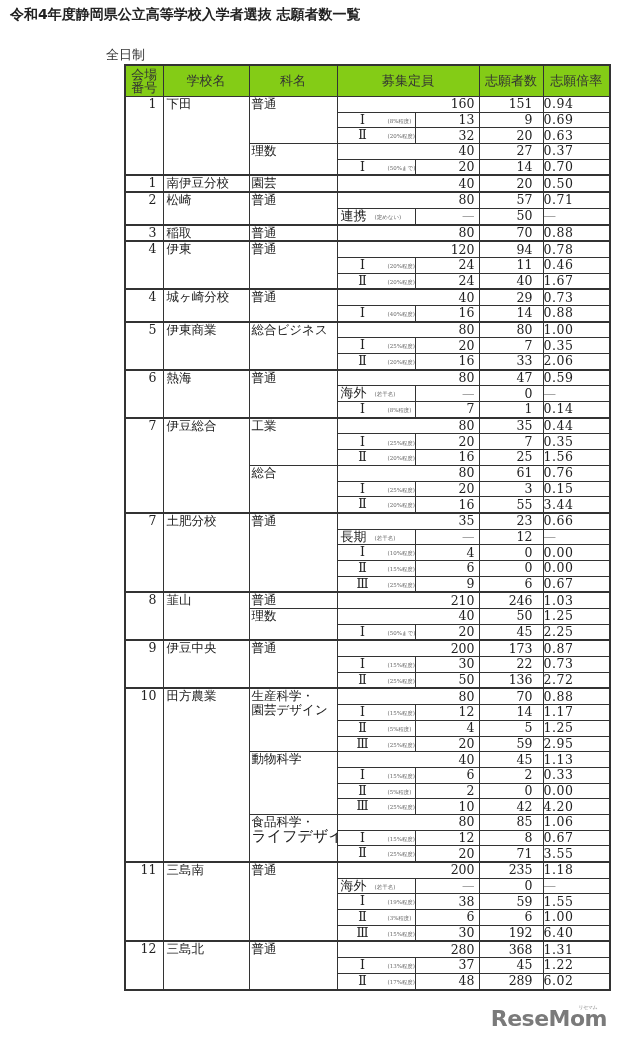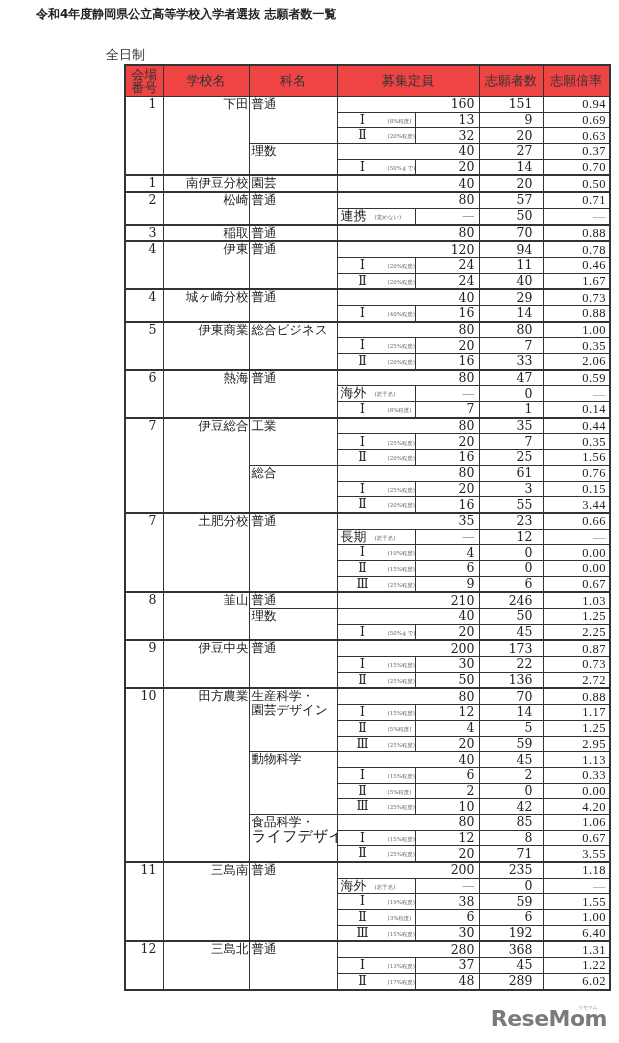--- a/index.html
+++ b/index.html
@@ -1,37 +1,37 @@
 <!DOCTYPE html>
 <html><head>
 <meta charset="utf-8">
 <style>
   html, body { margin:0; padding:0; background:#ffffff; }
   body { width:619px; height:1043px; position:relative; overflow:hidden;
          font-family:"DejaVu Serif","Liberation Serif",serif; color:#222; }
   .title { position:absolute; left:10px; top:6px; font-family:"DejaVu Sans","Liberation Sans",sans-serif;
-           font-size:12px; font-weight:bold; color:#222; letter-spacing:0px; white-space:nowrap;margin-left:26px; }
+           font-size:14px; font-weight:bold; color:#222; letter-spacing:0px; white-space:nowrap; }
   .section { position:absolute; left:106px; top:46px; font-size:13px; font-family:"DejaVu Sans","Liberation Sans",sans-serif; color:#333; }
   table.main { position:absolute; left:124px; top:64px; border-collapse:collapse; table-layout:fixed;
                width:485px; border:2px solid #333; }
   table.main td, table.main th { padding:0; border:1px solid #333; font-weight:normal; overflow:hidden; white-space:nowrap; }
-  table.main th { background:#ef4444; font-size:13px; height:30px; color:#333; text-align:center; vertical-align:middle; }
+  table.main th { background:#84cc16; font-size:13px; height:30px; color:#333; text-align:center; vertical-align:middle; }
   th.hsmall { font-size:10.5px; }
   th.hvenue { font-size:12px; line-height:13px; }
   table.main td { height:14.7px; line-height:14px; font-size:12.5px; }
   td.num-venue { text-align:right; padding-right:6px !important; vertical-align:top; border-bottom:2px solid #333 !important; }
-  td.school { text-align:right; padding-left:3px !important; vertical-align:top; font-size:12.5px; border-bottom:2px solid #333 !important; }
+  td.school { text-align:left; padding-left:3px !important; vertical-align:top; font-size:12.5px; border-bottom:2px solid #333 !important; }
   td.course { text-align:left; padding-left:2px !important; vertical-align:top; font-size:12.5px; }
   td.kind { text-align:left; font-size:12.5px; border-right:1px solid #333; }
   td.kind .roman { display:inline-block; width:50px; text-align:center; font-size:12.5px; }
   td.kind .word { display:inline-block; width:34px; padding-left:3px; font-size:13px; }
   td.kind .note { font-size:5.5px; color:#666; vertical-align:middle; }
   td.val { text-align:right; padding-right:4px !important; }
   td.applicants { text-align:right; padding-right:10px !important; }
-  td.ratio { text-align:right; padding-right:3px !important; letter-spacing:0.5px;font-family:Liberation Serif, serif; }
+  td.ratio { text-align:left; padding-right:3px !important; letter-spacing:0.5px; }
   .brand { position:absolute; right:12px; top:1006px; font-family:"DejaVu Sans","Liberation Sans",sans-serif;
            font-weight:bold; font-size:22px; color:#7a7a7a; letter-spacing:-0.5px; }
   .brand small { font-size:5px; position:absolute; right:10px; top:-2px; color:#888; font-weight:normal; }
 </style>
 </head>
 <body>
 
 <div class="title">令和4年度静岡県公立高等学校入学者選抜  志願者数一覧</div>
 <div class="section">全日制</div>
 

